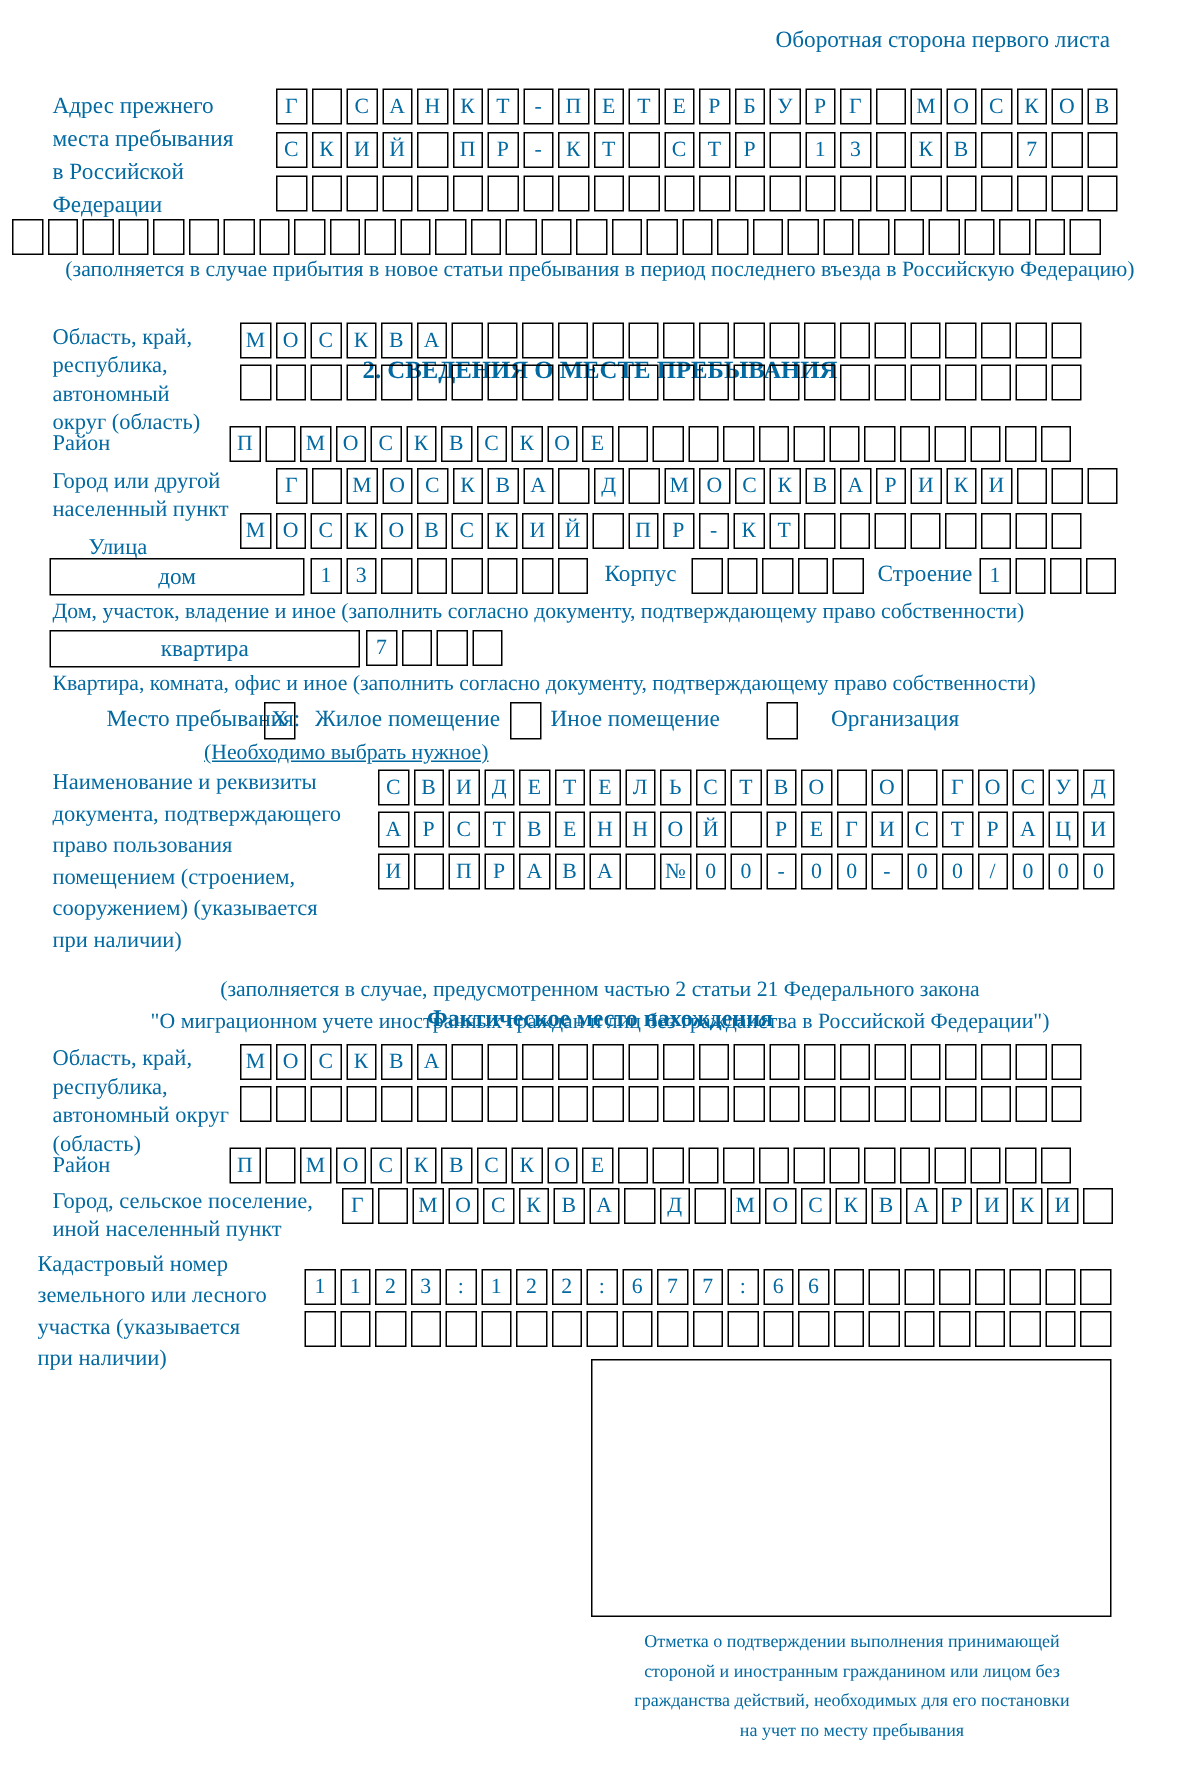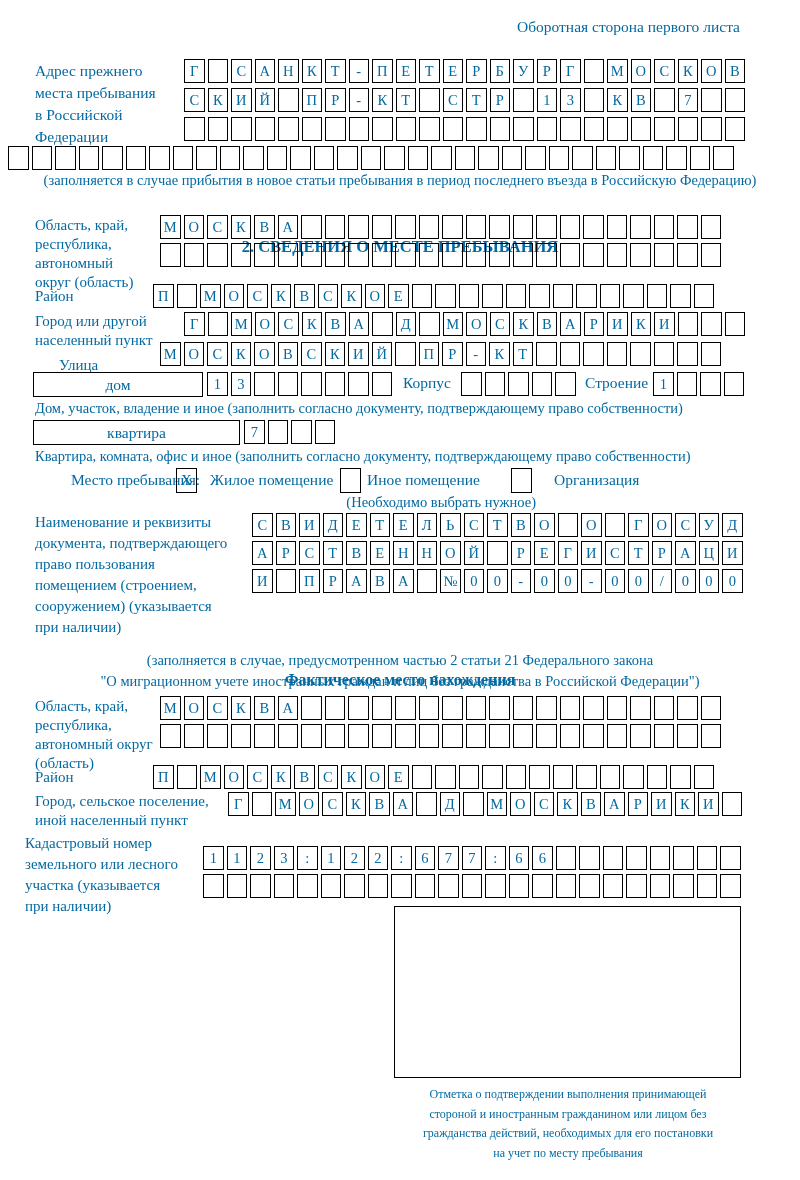--- a/index.html
+++ b/index.html
@@ -331,21 +331,21 @@
     </div>
   <div class="cap" style="left:35px;top:447px;">Квартира, комната, офис и иное (заполнить согласно документу, подтверждающему право собственности)</div>
 
   <div class="lbl" style="left:35px;top:469px;margin-left:36px;">Место пребывания:</div>
   <div class="cb" style="left:176px;top:468px;">X</div>
   <div class="lbl" style="left:210px;top:469px;">Жилое помещение</div>
   <div class="cb" style="left:340px;top:468px;"></div>
   <div class="lbl" style="left:367px;top:469px;">Иное помещение</div>
   <div class="cb" style="left:511px;top:468px;"></div>
   <div class="lbl" style="left:554px;top:469px;">Организация</div>
-  <div class="cap" style="left:136px;top:493px;width:400px;text-align:right;">(Необходимо выбрать нужное)</div>
+  <div class="cap" style="left:136px;top:493px;width:400px;text-align:left;text-decoration:underline;">(Необходимо выбрать нужное)</div>
 
   <div class="lbl s21" style="left:35px;top:512px;">Наименование и реквизиты
 документа, подтверждающего
 право пользования
 помещением (строением,
 сооружением) (указывается
 при наличии)</div>
   <div class="row" style="left:252px;top:513px;">
       <span class="cell">С</span>
       <span class="cell">В</span>

